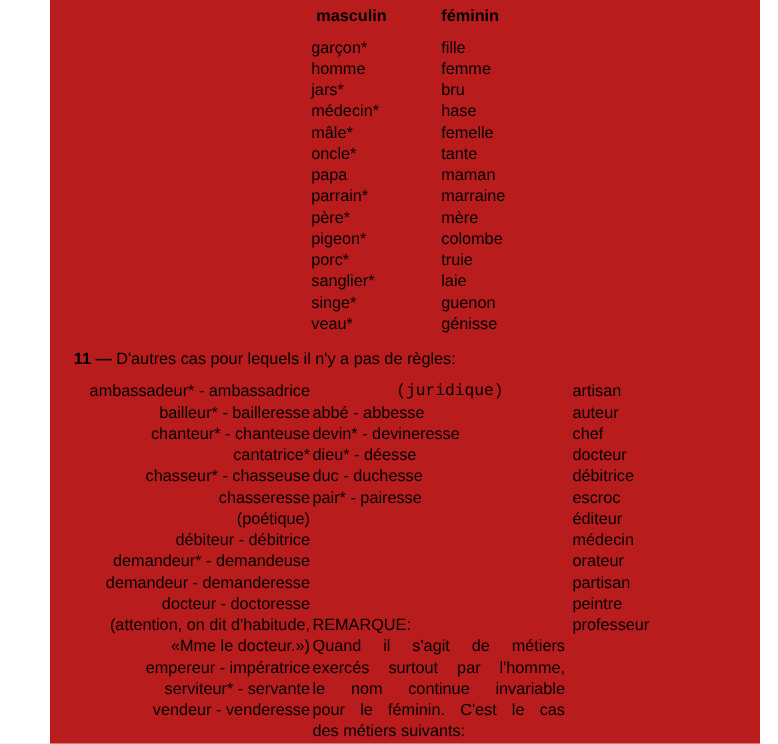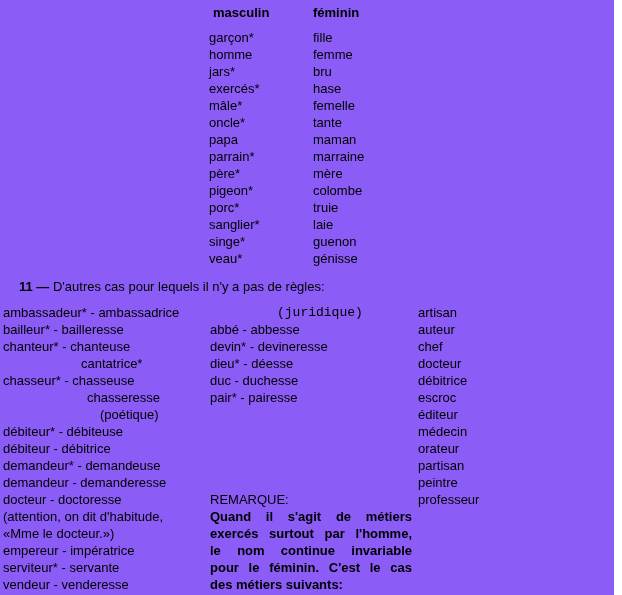--- a/index.html
+++ b/index.html
@@ -2,44 +2,44 @@
 <html><head>
 <meta charset="utf-8">
 <style>
   * { margin: 0; padding: 0; box-sizing: border-box; }
   html, body { background: #ffffff; }
   body {
     width: 622px; height: 595px;
     font-family: "Liberation Sans", sans-serif;
     font-size: 13px; line-height: 17px; color: #000000;
   }
-  .page { position: relative; width: 614px; height: 595px; background: #8b5cf6; overflow: hidden; }
+  .page { position: relative; width: 568px; height: 595px; background: #b91c1c; overflow: hidden; margin-left: 40px; }
   .bold { font-weight: bold; }
   .line { height: 17px; white-space: nowrap; }
 
   
   .th-masc { position: absolute; left: 213px; top: 4px; font-weight: bold; white-space: nowrap; }
   .th-fem  { position: absolute; left: 313px; top: 4px; font-weight: bold; white-space: nowrap; }
   .gender-rows { position: absolute; left: 209px; top: 29px; width: 280px; }
   .grow { position: relative; height: 17px; }
   .grow .m { position: absolute; left: 0; white-space: nowrap; }
   .grow .f { position: absolute; left: 104px; white-space: nowrap; }
 
   
   .heading { position: absolute; left: 19px; top: 278px; white-space: nowrap; }
 
   
-  .col1 { position: absolute; left: 3px;   top: 304px; width: 205px; }
+  .col1 { position: absolute; left: 3px;   top: 304px; width: 205px; text-align: right; }
   .col2 { position: absolute; left: 210px; top: 304px; width: 205px; }
   .col3 { position: absolute; left: 418px; top: 304px; width: 200px; }
 
   
   .remark { position: absolute; left: 210px; top: 491px; width: 202px; }
   .remark-title { font-weight: normal; height: 17px; }
-  .jline { height: 17px; text-align: justify; text-align-last: justify; font-weight: bold; }
+  .jline { height: 17px; text-align: justify; text-align-last: justify; }
   .jline:last-child { text-align: left; text-align-last: left; }
 </style>
 </head>
 <body>
 
 <div class="page">
 
   <div class="th-masc">masculin</div>
   <div class="th-fem">féminin</div>
 
@@ -53,21 +53,21 @@
       <span class="m">homme</span>
       <span class="f">femme</span>
     </div>
 
     <div class="grow">
       <span class="m">jars*</span>
       <span class="f">bru</span>
     </div>
 
     <div class="grow">
-      <span class="m">exercés*</span>
+      <span class="m">médecin*</span>
       <span class="f">hase</span>
     </div>
 
     <div class="grow">
       <span class="m">mâle*</span>
       <span class="f">femelle</span>
     </div>
 
     <div class="grow">
       <span class="m">oncle*</span>
@@ -127,21 +127,20 @@
     <div class="line">chanteur* - chanteuse</div>
 
     <div class="line" style="padding-left: 78px;">cantatrice*</div>
 
     <div class="line">chasseur* - chasseuse</div>
 
     <div class="line" style="padding-left: 84px;">chasseresse</div>
 
     <div class="line" style="padding-left: 97px;">(poétique)</div>
 
-    <div class="line">débiteur* - débiteuse</div>
 
     <div class="line">débiteur - débitrice</div>
 
     <div class="line">demandeur* - demandeuse</div>
 
     <div class="line">demandeur - demanderesse</div>
 
     <div class="line">docteur - doctoresse</div>
 
     <div class="line">(attention, on dit d'habitude,</div>

